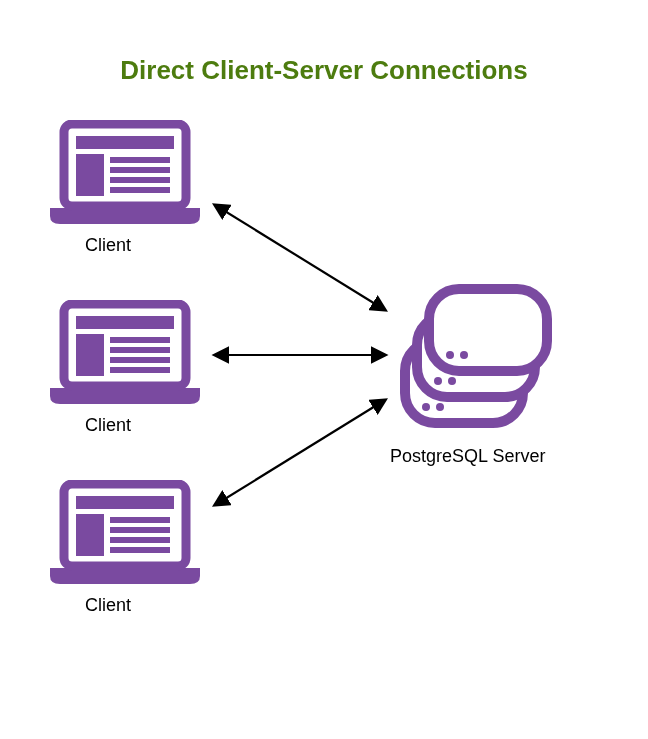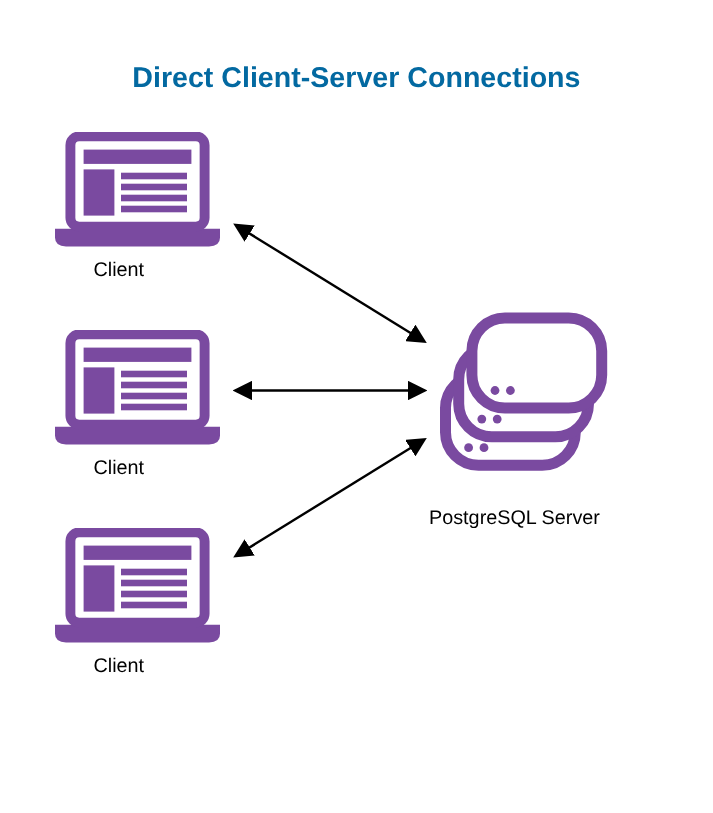--- a/index.html
+++ b/index.html
@@ -17,21 +17,21 @@
     height: 739px;
   }
   .title {
     position: absolute;
     top: 55px;
     left: 0;
     width: 100%;
     text-align: center;
     font-size: 26px;
     font-weight: 700;
-    color: #0369a1;
+    color: #4d7c0f;
   }
   .node-label {
     position: absolute;
     font-size: 18px;
     font-weight: 400;
     color: #000;
     text-align: center;
   }
   .icon { position: absolute; }
   .arrow-svg { position: absolute; top: 0; left: 0; width: 648px; height: 739px; pointer-events: none; }
@@ -96,21 +96,21 @@
 
     <g fill="#7a4aa0">
       <circle cx="55" cy="80" r="4"></circle>
         <circle cx="69" cy="80" r="4"></circle>
       <circle cx="43" cy="106" r="4"></circle>
         <circle cx="57" cy="106" r="4"></circle>
       <circle cx="31" cy="132" r="4"></circle>
         <circle cx="45" cy="132" r="4"></circle>
     </g>
   </svg>
-  <div class="node-label" style="left:390px; top:460px;">PostgreSQL Server</div>
+  <div class="node-label" style="left:390px; top:446px;">PostgreSQL Server</div>
 
   <svg class="arrow-svg">
     <defs>
       <marker id="ah" viewBox="0 0 10 10" refX="8" refY="5" markerWidth="8" markerHeight="8" orient="auto-start-reverse">
         <path d="M 0 0 L 10 5 L 0 10 z" fill="#000"></path>
       </marker>
     </defs>
 
     <line x1="215" y1="205" x2="385" y2="310" stroke="#000" stroke-width="2.2" marker-start="url(#ah)" marker-end="url(#ah)"></line>
 

